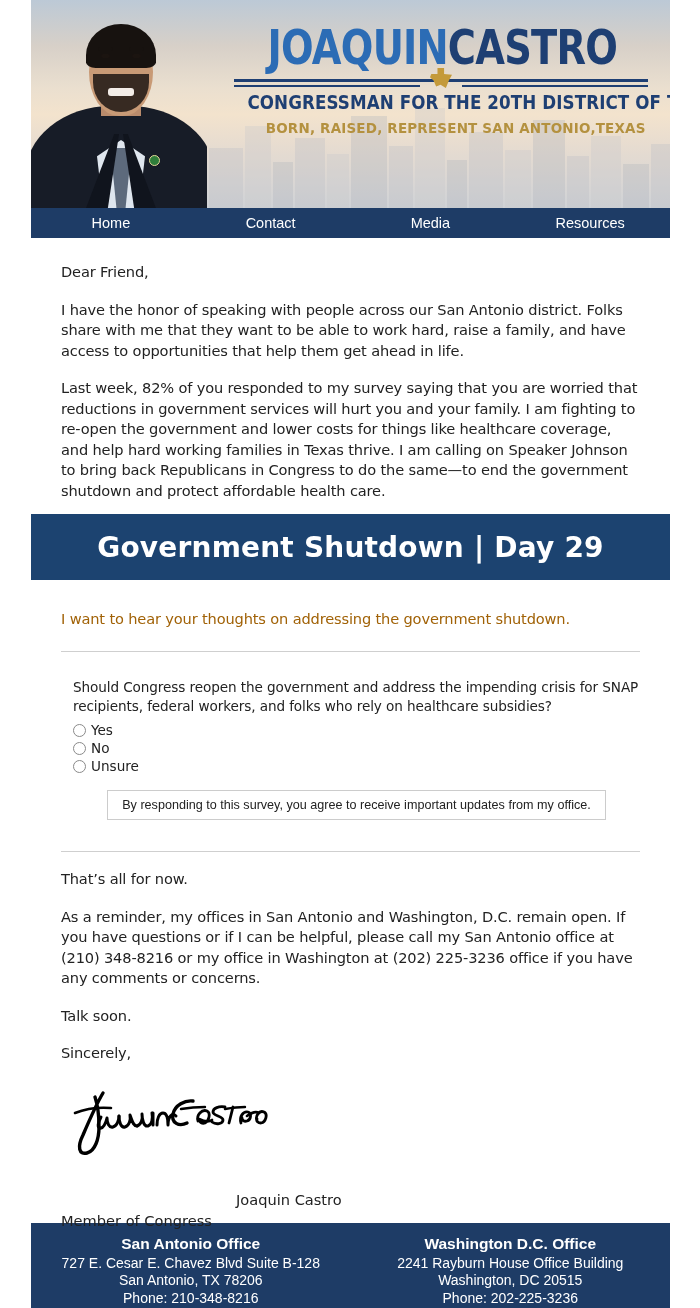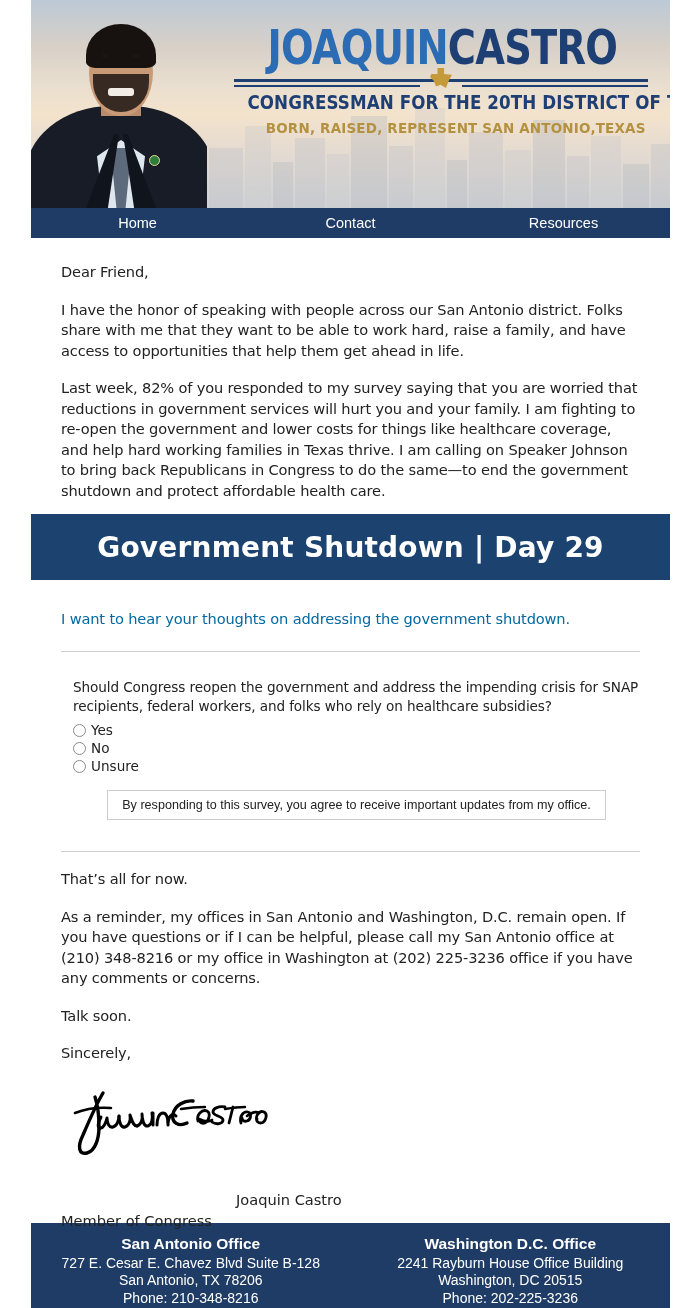--- a/index.html
+++ b/index.html
@@ -222,21 +222,21 @@
     font-weight:700;
     font-size:28px;
     letter-spacing:.2px;
     white-space:nowrap;
   }
 
   
   .survey-intro {
     font-family:"DejaVu Sans", sans-serif;
     font-size:14.6px;
-    color:#0369a1;
+    color:#a16207;
     padding-top:30px;
     letter-spacing:-.15px;
   }
   .hr {
     height:1px; background:#cfcfcf; border:0;
     margin: 24px 0 0 0;
   }
   .q-block { padding: 18px 0 0 12px; }
   .q-text {
     font-family:"DejaVu Sans", sans-serif;
@@ -366,20 +366,21 @@
           <div class="wm-tex"></div>
         </div>
         <div class="wm-line2">CONGRESSMAN FOR THE 20TH DISTRICT OF TEXAS</div>
         <div class="wm-line3">BORN, RAISED, REPRESENT SAN ANTONIO,TEXAS</div>
       </div>
     </div>
 
     <div class="navbar">
       <div class="nav-item">Home</div>
       <div class="nav-item">Contact</div>
+      <div class="nav-item">Media</div>
       <div class="nav-item">Resources</div>
     </div>
 
     <div class="body-wrap">
       <div class="letter">
         <p class="para">Dear Friend,</p>
         <p class="para">I have the honor of speaking with people across our San Antonio district. Folks share with me that they want to be able to work hard, raise a family, and have access to opportunities that help them get ahead in life.</p>
         <p class="para tight">Last week, 82% of you responded to my survey saying that you are worried that reductions in government services will hurt you and your family. I am fighting to re-open the government and lower costs for things like healthcare coverage, and help hard working families in Texas thrive. I am calling on Speaker Johnson to bring back Republicans in Congress to do the same—to end the government shutdown and protect affordable health care.</p>
       </div>
     </div>

